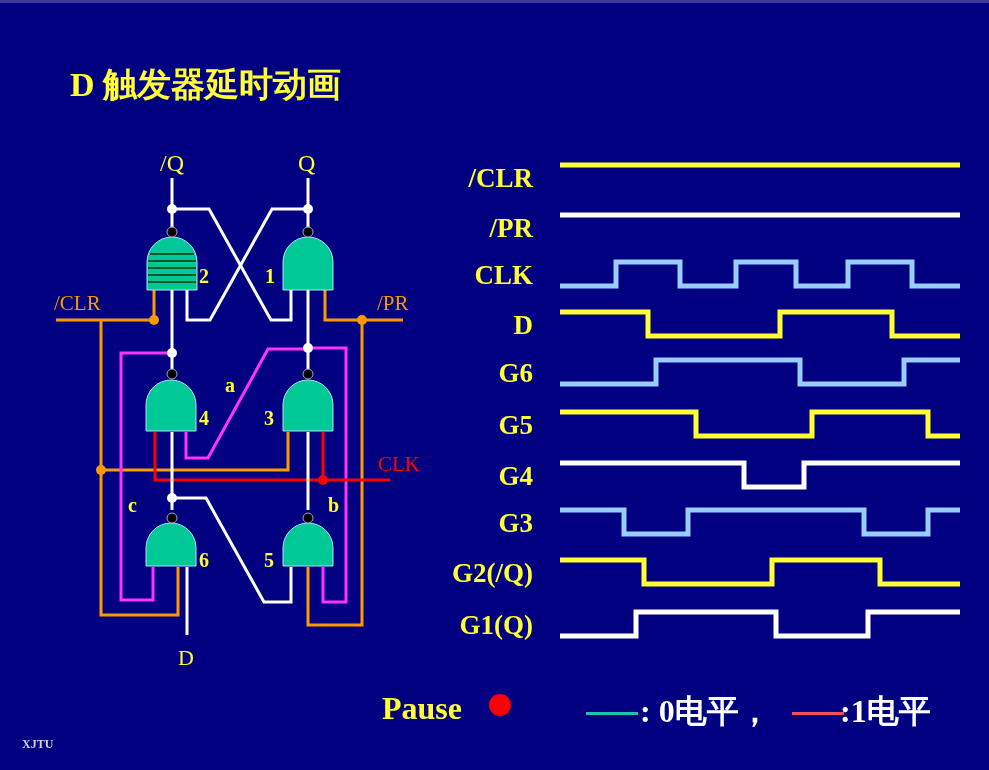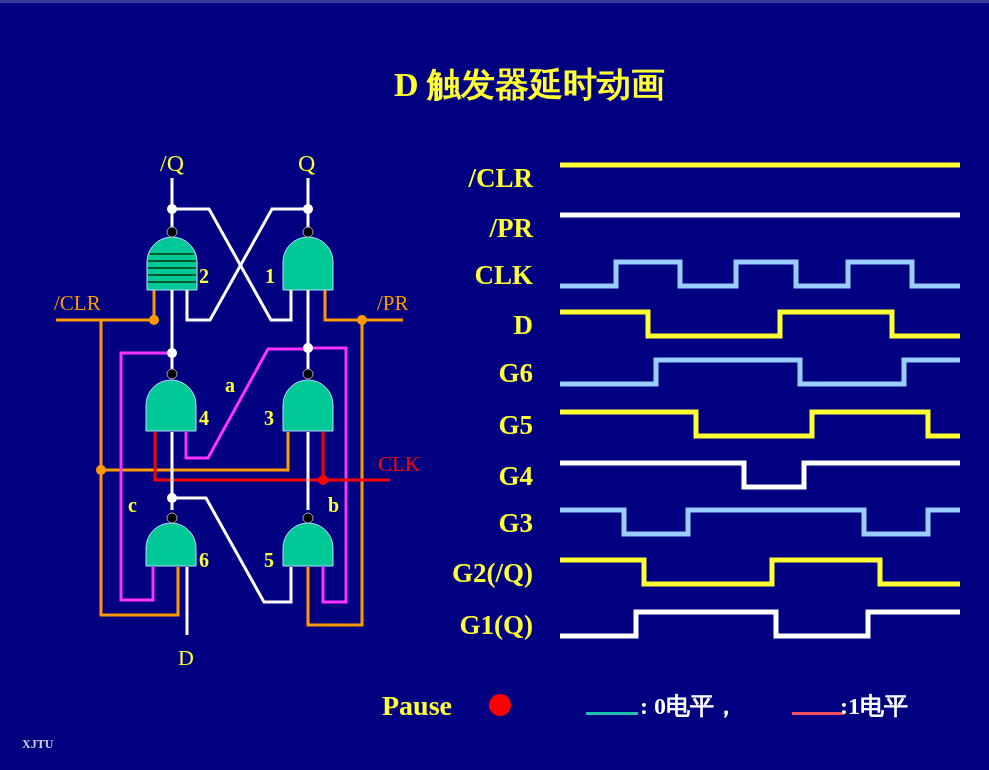--- a/index.html
+++ b/index.html
@@ -1,28 +1,28 @@
 <!DOCTYPE html>
 <html><head>
 <meta charset="utf-8">
 <style>
   html, body { margin:0; padding:0; }
   body { width:989px; height:770px; background:#000080; position:relative; overflow:hidden;
          font-family:"Liberation Serif", "DejaVu Serif", serif; }
   .topbar { position:absolute; left:0; top:0; width:989px; height:3px; background:#3a3a9a; }
-  .title { position:absolute; left:0; width:989px; top:62px; text-align:center; color:#ffff33;
+  .title { position:absolute; left:0; width:989px; top:62px; color:#ffff33;
            font-size:34px; font-weight:bold; }
   .title span { margin-left:70px; }
   svg { position:absolute; left:0; top:0; }
   .lbl { fill:#ffff33; font-weight:bold; font-family:"Liberation Serif", serif; }
   .xjtu { position:absolute; left:22px; top:737px; color:#d0d0e8; font-size:12px; font-weight:bold; }
-  .pause { position:absolute; left:382px; top:690px; color:#ffff33; font-size:28px; font-weight:bold; cursor:pointer; }
+  .pause { position:absolute; left:382px; top:690px; color:#ffff33; font-size:32px; font-weight:bold; cursor:pointer; }
   .pause-dot { position:absolute; left:489px; top:694px; width:22px; height:22px; border-radius:50%;
                background:#ff0000; cursor:pointer; }
-  .legend { position:absolute; top:690px; color:#ffffff; font-size:24px; font-weight:bold; }
+  .legend { position:absolute; top:690px; color:#ffffff; font-size:32px; font-weight:bold; }
   .lg-line { position:absolute; height:3px; top:712px; }
 </style>
 </head>
 <body>
 
 <div class="topbar"></div>
 <div class="title"><span>D 触发器延时动画</span></div>
 
 <svg width="989" height="770">
 

